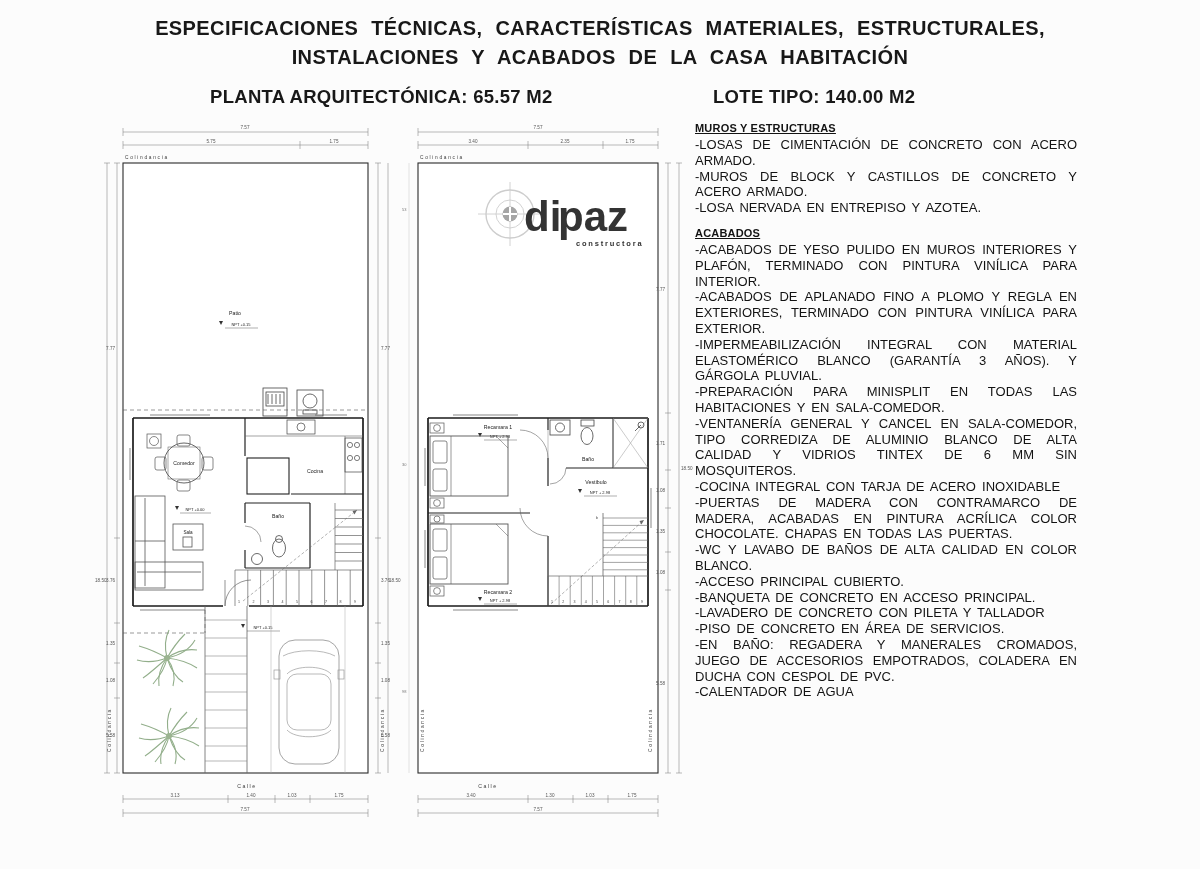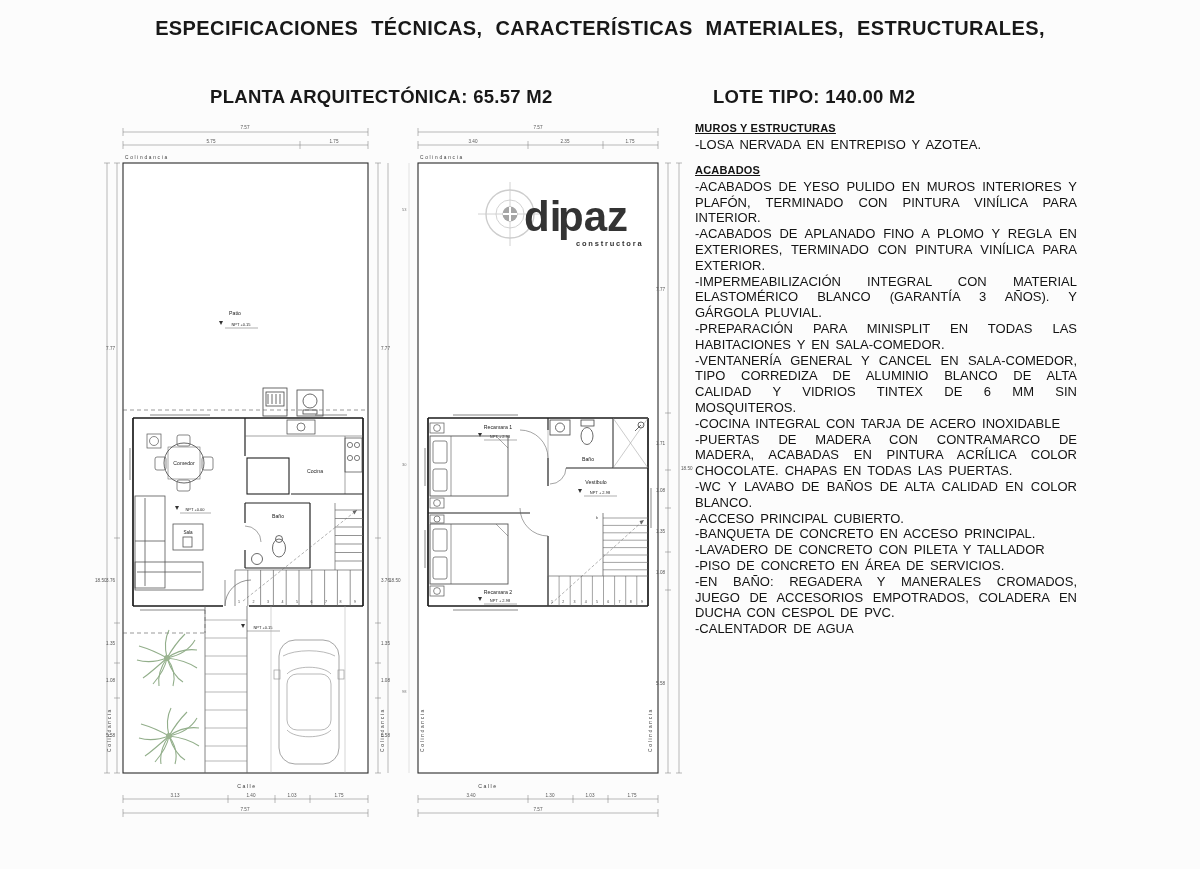--- a/index.html
+++ b/index.html
@@ -26,20 +26,21 @@
   .logo-main{font-size:42px;font-weight:bold;}
   .logo-sub{font-size:7.5px;font-weight:bold;letter-spacing:1.8px;}
 </style>
 </head>
 <body>
 
 <div class="page">
 
   <div class="titles">
     <div class="title-line">ESPECIFICACIONES TÉCNICAS, CARACTERÍSTICAS MATERIALES, ESTRUCTURALES,</div>
+    <div class="title-line">INSTALACIONES Y ACABADOS DE LA CASA HABITACIÓN</div>
   </div>
   <div class="subtitle left">PLANTA ARQUITECTÓNICA: 65.57 M2</div>
   <div class="subtitle right">LOTE TIPO: 140.00 M2</div>
 
   <svg style="left:95px;top:118px" width="305" height="712" viewBox="0 0 305 712">
     <defs>
       <g id="palm" stroke="#7fa076" stroke-width="1.1" fill="none" opacity="0.85">
         <path d="M0,0 Q14,-10 30,-8"></path>
           <path d="M0,0 Q18,2 30,10"></path>
         <path d="M0,0 Q10,14 6,28"></path>
@@ -496,20 +497,22 @@
     </g>
     <text class="dim" x="73" y="679" text-anchor="middle">3.40</text>
     <text class="dim" x="152" y="679" text-anchor="middle">1.30</text>
     <text class="dim" x="192" y="679" text-anchor="middle">1.03</text>
     <text class="dim" x="234" y="679" text-anchor="middle">1.75</text>
     <text class="dim" x="140" y="693" text-anchor="middle">7.57</text>
   </svg>
 
   <div class="specs">
     <h3>MUROS Y ESTRUCTURAS</h3>
+    <p>-LOSAS DE CIMENTACIÓN DE CONCRETO CON ACERO ARMADO.</p>
+    <p>-MUROS DE BLOCK Y CASTILLOS DE CONCRETO Y ACERO ARMADO.</p>
     <p>-LOSA NERVADA EN ENTREPISO Y AZOTEA.</p>
     <h3 class="gap">ACABADOS</h3>
     <p>-ACABADOS DE YESO PULIDO EN MUROS INTERIORES Y PLAFÓN, TERMINADO CON PINTURA VINÍLICA PARA INTERIOR.</p>
     <p>-ACABADOS DE APLANADO FINO A PLOMO Y REGLA EN EXTERIORES, TERMINADO CON PINTURA VINÍLICA PARA EXTERIOR.</p>
     <p>-IMPERMEABILIZACIÓN INTEGRAL CON MATERIAL ELASTOMÉRICO BLANCO (GARANTÍA 3 AÑOS). Y GÁRGOLA PLUVIAL.</p>
     <p>-PREPARACIÓN PARA MINISPLIT EN TODAS LAS HABITACIONES Y EN SALA-COMEDOR.</p>
     <p>-VENTANERÍA GENERAL Y CANCEL EN SALA-COMEDOR, TIPO CORREDIZA DE ALUMINIO BLANCO DE ALTA CALIDAD Y VIDRIOS TINTEX DE 6 MM SIN MOSQUITEROS.</p>
     <p>-COCINA INTEGRAL CON TARJA DE ACERO INOXIDABLE</p>
     <p>-PUERTAS DE MADERA CON CONTRAMARCO DE MADERA, ACABADAS EN PINTURA ACRÍLICA COLOR CHOCOLATE. CHAPAS EN TODAS LAS PUERTAS.</p>
     <p>-WC Y LAVABO DE BAÑOS DE ALTA CALIDAD EN COLOR BLANCO.</p>

